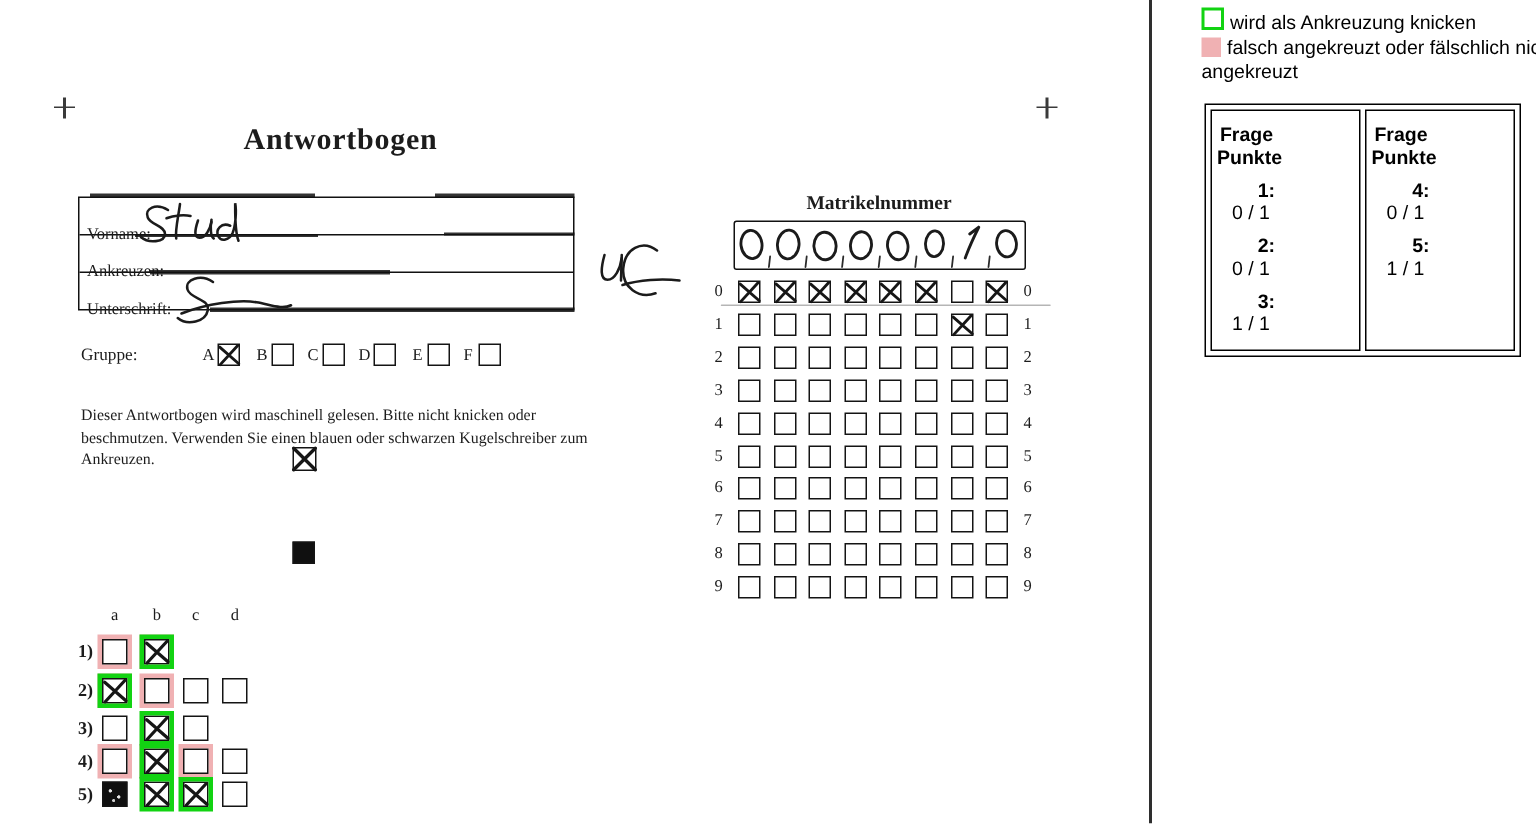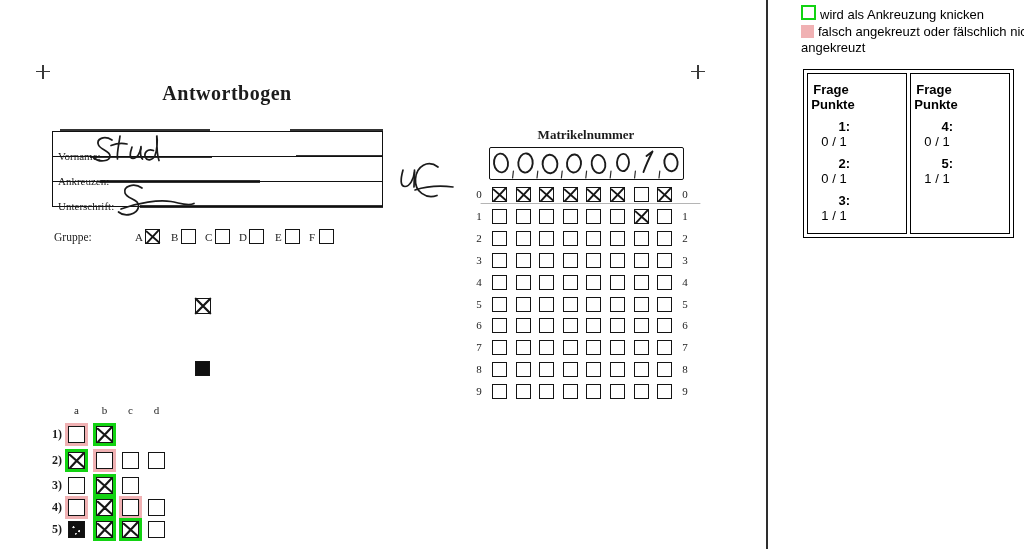--- a/index.html
+++ b/index.html
@@ -237,20 +237,21 @@
       <div class="cbox"></div>
     </div>
     <div class="abs opt-letter" style="left: 275px; top: 231px;">E</div>
     <div class="cellwrap" style="left: 285px; top: 229px; width: 15px; height: 15px;">
       <div class="cbox"></div>
     </div>
     <div class="abs opt-letter" style="left: 309px; top: 231px;">F</div>
     <div class="cellwrap" style="left: 319px; top: 229px; width: 15px; height: 15px;">
       <div class="cbox"></div>
     </div>
+    <div class="abs para" style="top: 271px;">Dieser Antwortbogen wird maschinell gelesen. Bitte nicht knicken oder beschmutzen. Verwenden Sie einen blauen oder schwarzen Kugelschreiber zum Ankreuzen.</div>
     <div class="abs gridlabel" style="left: 472px; top: 187px;">0</div>
     <div class="abs gridlabel" style="left: 678px; top: 187px;">0</div>
     <div class="cellwrap" style="left: 492px; top: 187px; width: 15px; height: 15px;">
       <div class="cbox">
         <svg viewBox="0 0 15 15">
           <path d="M2.2 3 L13.4 12.8 M12.8 2.1 L2.5 13.3" stroke-width="1.7"></path>
         </svg>
       </div>
     </div>
     <div class="cellwrap" style="left: 515.6px; top: 187px; width: 15px; height: 15px;">

